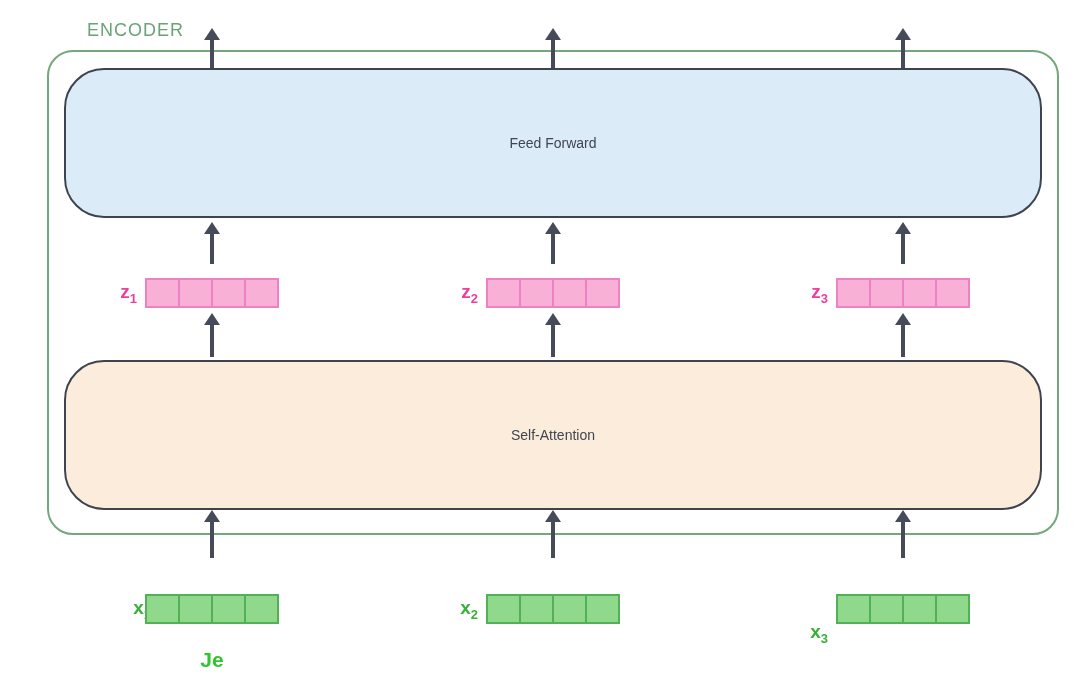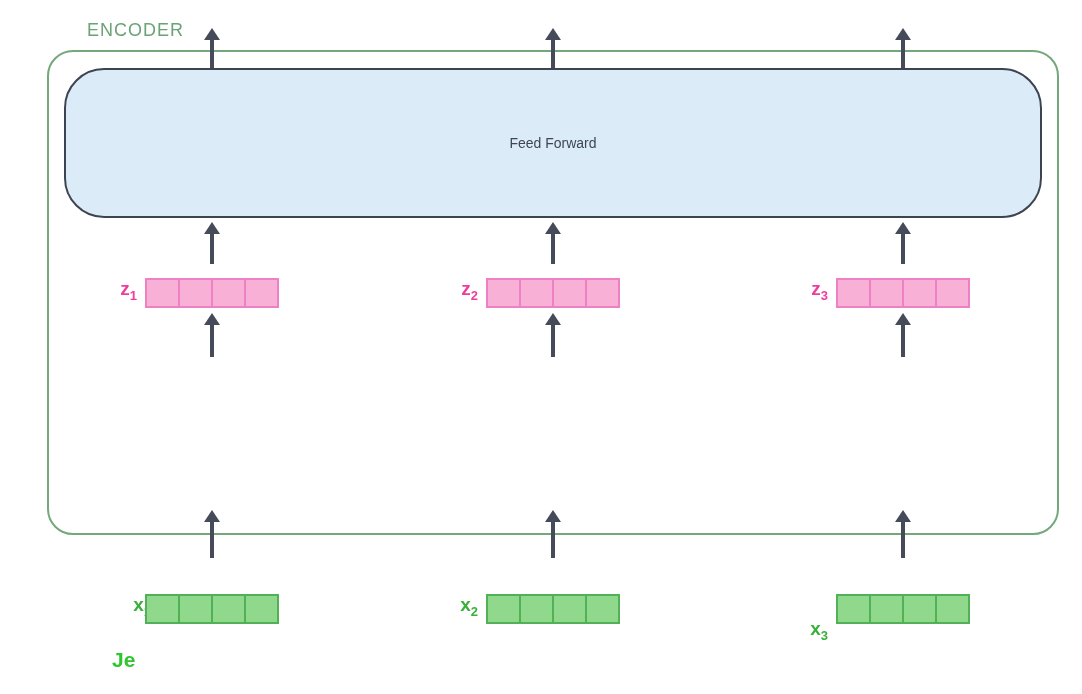--- a/index.html
+++ b/index.html
@@ -65,30 +65,30 @@
   .vec.z { border-color: var(--z-border); }
   .vec.z .cell { background: var(--z-fill); border-right-color: var(--z-border); }
   .vec.x { border-color: var(--x-border); }
   .vec.x .cell { background: var(--x-fill); border-right-color: var(--x-border); }
   .veclabel {
     position: absolute;
     width: 52px;
     text-align: right;
     font-weight: bold;
     font-size: 19px;
-    line-height: 24px;
+    line-height: 30px;
   }
   .veclabel sub { font-size: 13px; }
   .zlabel { color: var(--z-label); }
   .xlabel { color: var(--x-label); }
   .word {
     position: absolute;
     top: 648px;
     width: 200px;
-    text-align: left;
+    text-align: center;
     font-size: 21px;
     font-weight: bold;
     color: var(--word);
   }
 </style>
 </head>
 <body>
 
 <div id="canvas">
 
@@ -155,20 +155,23 @@
   </div>
   <div class="arrow" style="left:533px; top:313px; height:44px;">
     <div class="head"></div>
     <div class="stem"></div>
   </div>
   <div class="arrow" style="left:883px; top:313px; height:44px;">
     <div class="head"></div>
     <div class="stem"></div>
   </div>
 
+  <div class="block sa">
+    <span>Self-Attention</span>
+  </div>
 
   <div class="arrow" style="left:192px; top:510px; height:48px;">
     <div class="head"></div>
     <div class="stem"></div>
   </div>
   <div class="arrow" style="left:533px; top:510px; height:48px;">
     <div class="head"></div>
     <div class="stem"></div>
   </div>
   <div class="arrow" style="left:883px; top:510px; height:48px;">

